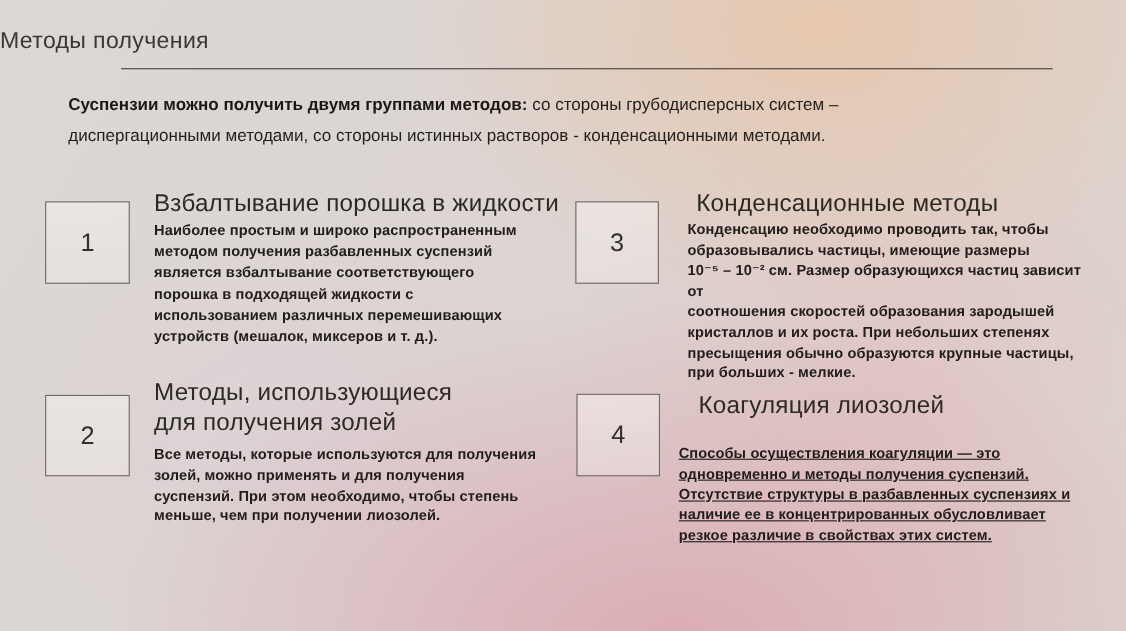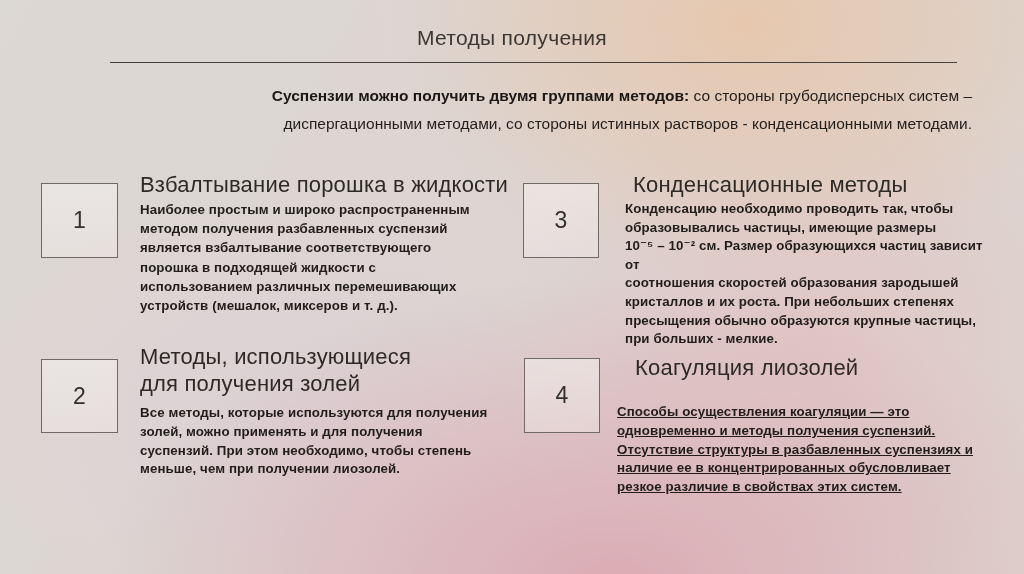--- a/index.html
+++ b/index.html
@@ -12,30 +12,30 @@
     position:relative;width:1024px;height:574px;overflow:hidden;
     background:
       radial-gradient(ellipse 520px 360px at 73% 4%,  rgba(231,199,172,0.95), rgba(231,199,172,0) 72%),
       radial-gradient(ellipse 720px 430px at 60% 102%, rgba(219,166,176,0.88), rgba(219,166,176,0) 72%),
       radial-gradient(ellipse 430px 380px at 80% 58%, rgba(228,186,186,0.50), rgba(228,186,186,0) 70%),
       radial-gradient(ellipse 420px 300px at 28% 72%, rgba(219,204,216,0.40), rgba(219,204,216,0) 70%),
       linear-gradient(120deg,#dcd8d4 0%,#dcd4d2 55%,#ddd5cf 100%);
   }
   .title{
     position:absolute;top:26px;left:0;width:1024px;
-    text-align:center;font-size:21px;font-weight:400;
+    text-align:left;font-size:21px;font-weight:400;
     color:#3b3733;letter-spacing:0.3px;
   }
   .rule{
     position:absolute;top:62px;left:110px;width:847px;height:0;
     border-top:1.5px solid #45403b;
   }
   .intro{
     position:absolute;top:82px;left:62px;width:910px;
-    font-size:15.5px;line-height:27.5px;color:#221e1c;text-align:right;
+    font-size:15.5px;line-height:27.5px;color:#221e1c;
   }
   .intro b{font-weight:700;color:#1b1816;}
   .numbox{
     position:absolute;box-sizing:border-box;
     border:1px solid #6f6a66;
     background:linear-gradient(rgba(244,241,239,0.55),rgba(240,234,232,0.45));
     display:flex;align-items:center;justify-content:center;
     font-size:23px;color:#32302d;
   }
   .head{

